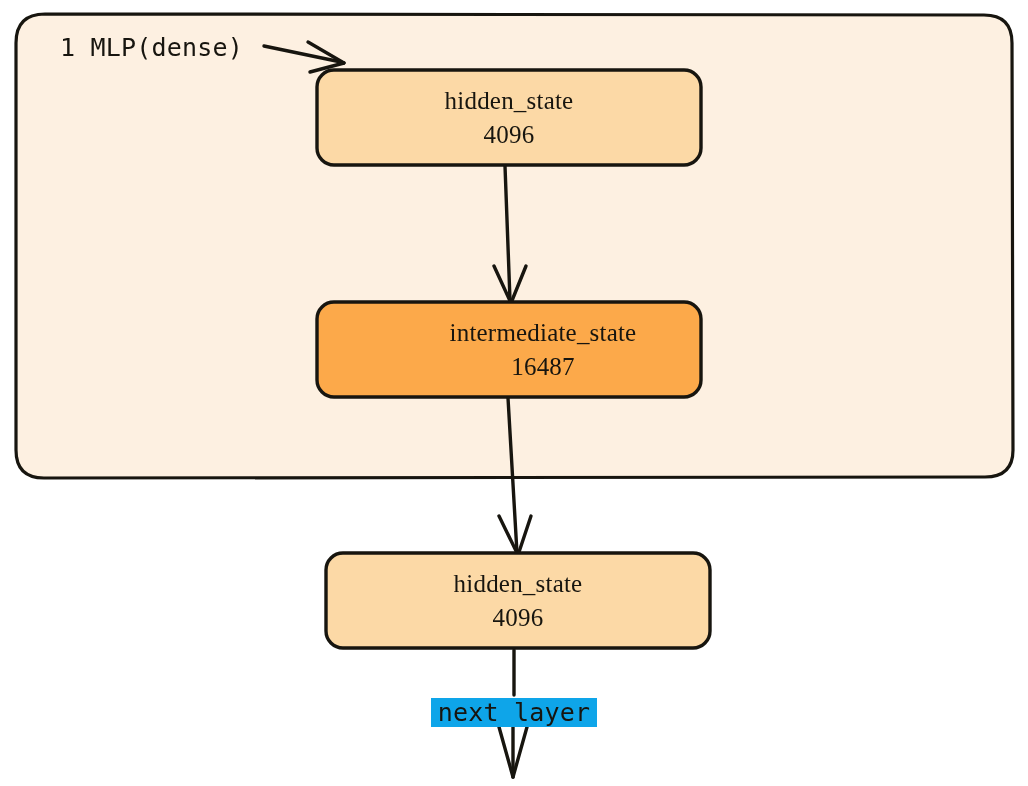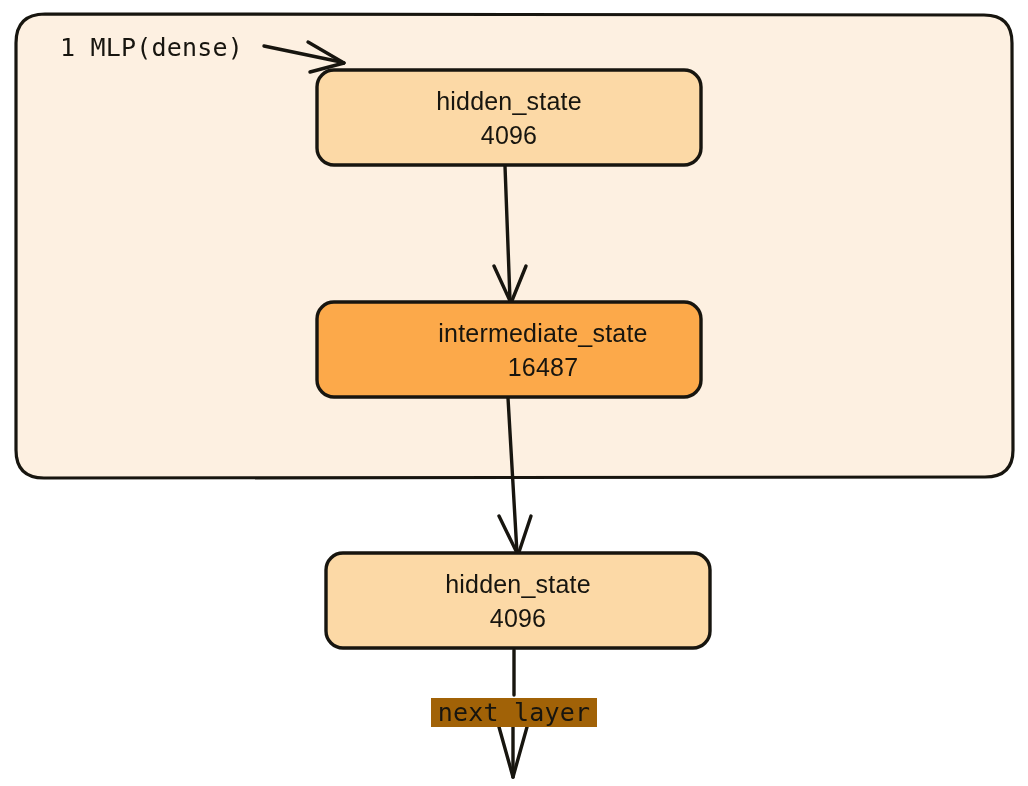--- a/index.html
+++ b/index.html
@@ -28,21 +28,21 @@
     overflow: visible;
   }
   .node-text {
     position: absolute;
     display: flex;
     flex-direction: column;
     align-items: center;
     justify-content: center;
     text-align: center;
     color: #17150f;
-    font-family: Liberation Sans, sans-serif;
+    font-family: Liberation Serif, serif;
     font-size: 25px;
     line-height: 1.36;
     letter-spacing: 0.2px;
     pointer-events: none;
     white-space: nowrap;
   }
   .node-name { font-weight: 400; }
   .node-dim  { font-weight: 400; }
 
   .free-label {
@@ -53,21 +53,21 @@
     letter-spacing: 0.2px;
     white-space: nowrap;
   }
   #group-label { left: 60px; top: 33px; }
   #next-layer-label {
     left: 0; top: 698px; width: 1028px;
     text-align: center;
   }
   #next-layer-label .nl-inner {
     display: inline-block;
-    background: #a16207;
+    background: #0ea5e9;
     padding: 0 7px;
   }
 </style>
 </head>
 <body>
 
 <div id="diagram-root">
 
   <svg class="layer" viewBox="0 0 1028 786" xmlns="http://www.w3.org/2000/svg">
 

